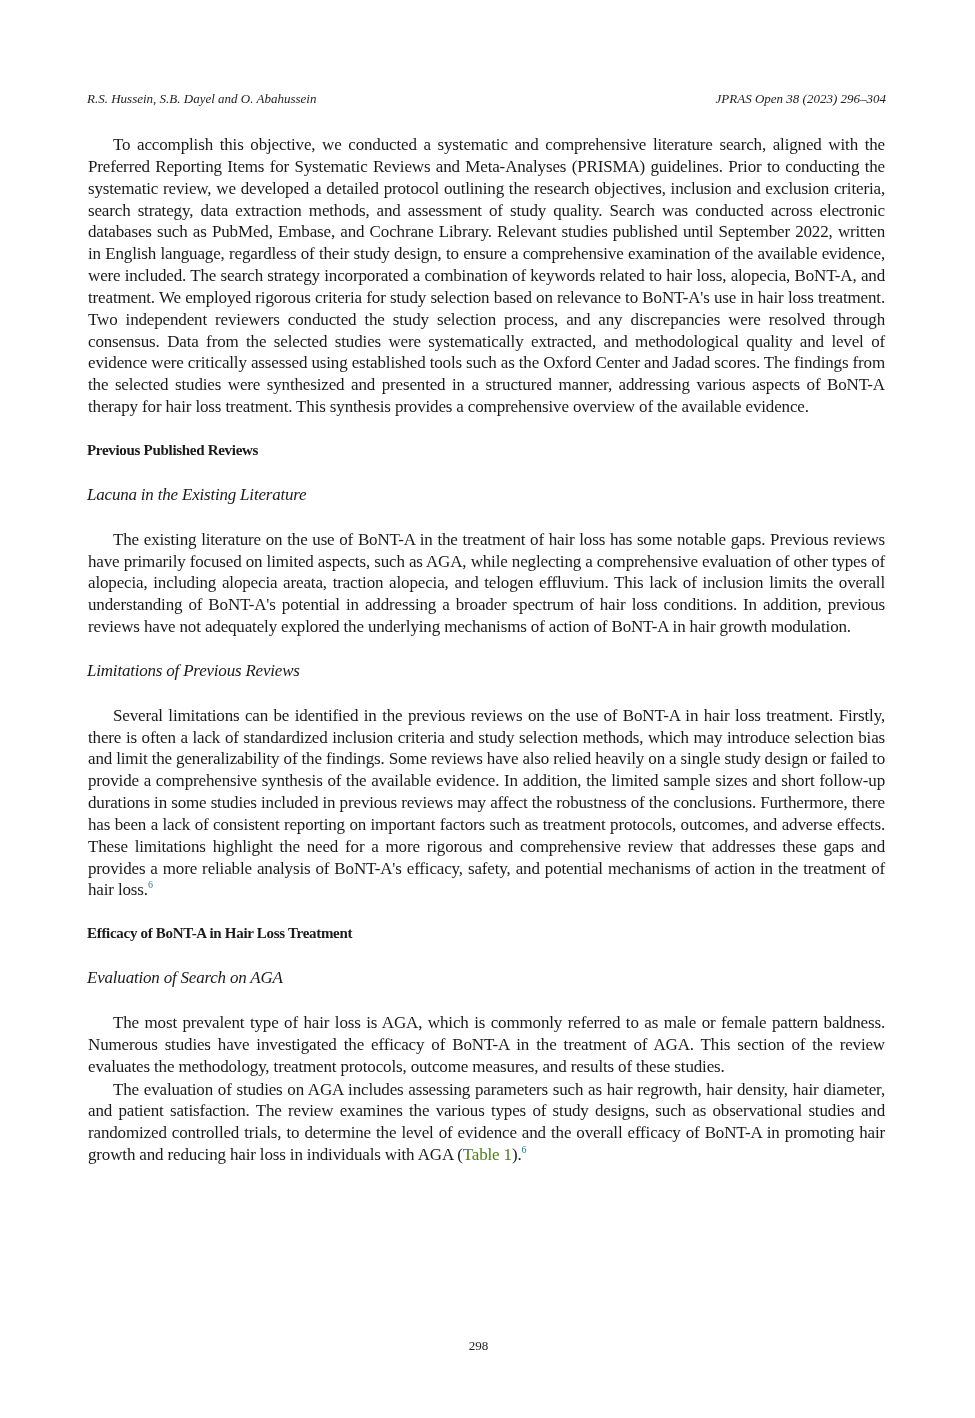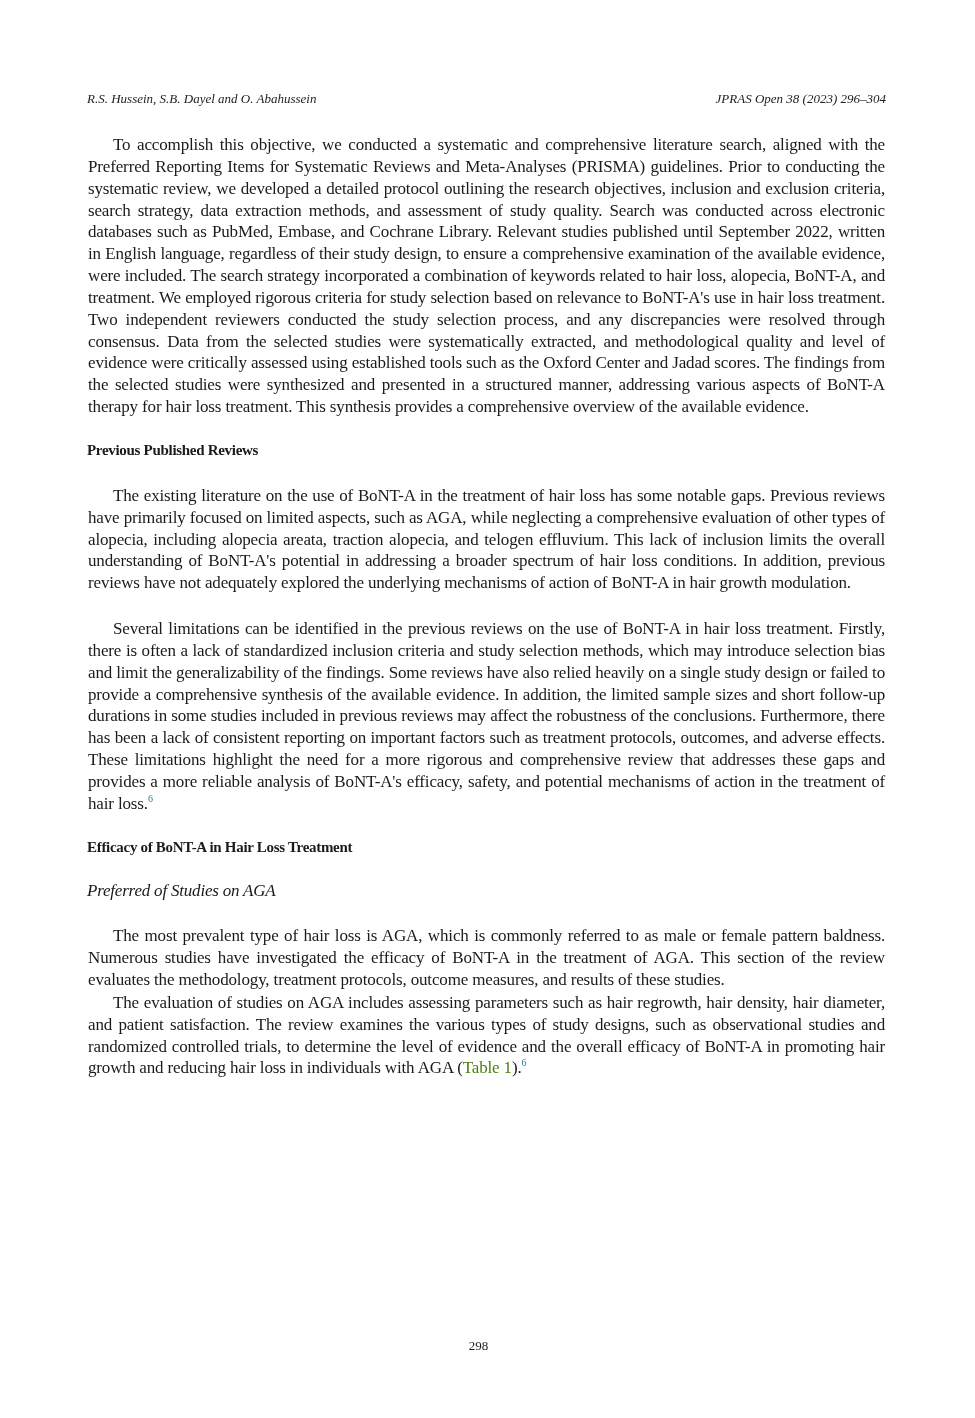--- a/index.html
+++ b/index.html
@@ -95,33 +95,35 @@
     <span>R.S. Hussein, S.B. Dayel and O. Abahussein</span>
     <span>JPRAS Open 38 (2023) 296–304</span>
   </div>
 
   <div class="body-text">
 
     <p class="para">To accomplish this objective, we conducted a systematic and comprehensive literature search, aligned with the Preferred Reporting Items for Systematic Reviews and Meta-Analyses (PRISMA) guidelines. Prior to conducting the systematic review, we developed a detailed protocol outlining the research objectives, inclusion and exclusion criteria, search strategy, data extraction methods, and assessment of study quality. Search was conducted across electronic databases such as PubMed, Embase, and Cochrane Library. Relevant studies published until September 2022, written in English language, regardless of their study design, to ensure a comprehensive examination of the available evidence, were included. The search strategy incorporated a combination of keywords related to hair loss, alopecia, BoNT-A, and treatment. We employed rigorous criteria for study selection based on relevance to BoNT-A's use in hair loss treatment. Two independent reviewers conducted the study selection process, and any discrepancies were resolved through consensus. Data from the selected studies were systematically extracted, and methodological quality and level of evidence were critically assessed using established tools such as the Oxford Center and Jadad scores. The findings from the selected studies were synthesized and presented in a structured manner, addressing various aspects of BoNT-A therapy for hair loss treatment. This synthesis provides a comprehensive overview of the available evidence.</p>
 
     <h2 class="section">Previous Published Reviews</h2>
 
+    <h3 class="subsection">Lacuna in the Existing Literature</h3>
 
     <div class="spacer"></div>
 
     <p class="para">The existing literature on the use of BoNT-A in the treatment of hair loss has some notable gaps. Previous reviews have primarily focused on limited aspects, such as AGA, while neglecting a comprehensive evaluation of other types of alopecia, including alopecia areata, traction alopecia, and telogen effluvium. This lack of inclusion limits the overall understanding of BoNT-A's potential in addressing a broader spectrum of hair loss conditions. In addition, previous reviews have not adequately explored the underlying mechanisms of action of BoNT-A in hair growth modulation.</p>
 
+    <h3 class="subsection">Limitations of Previous Reviews</h3>
 
     <div class="spacer"></div>
 
     <p class="para"><span>Several limitations can be identified in the previous reviews on the use of BoNT-A in hair loss treatment. Firstly, there is often a lack of standardized inclusion criteria and study selection methods, which may introduce selection bias and limit the generalizability of the findings. Some reviews have also relied heavily on a single study design or failed to provide a comprehensive synthesis of the available evidence. In addition, the limited sample sizes and short follow-up durations in some studies included in previous reviews may affect the robustness of the conclusions. Furthermore, there has been a lack of consistent reporting on important factors such as treatment protocols, outcomes, and adverse effects. These limitations highlight the need for a more rigorous and comprehensive review that addresses these gaps and provides a more reliable analysis of BoNT-A's efficacy, safety, and potential mechanisms of action in the treatment of hair loss.</span><sup class="ref">6</sup></p>
 
     <h2 class="section">Efficacy of BoNT-A in Hair Loss Treatment</h2>
 
-    <h3 class="subsection">Preferred of Studies on AGA</h3>
+    <h3 class="subsection">Evaluation of Search on AGA</h3>
 
     <div class="spacer"></div>
 
     <p class="para">The most prevalent type of hair loss is AGA, which is commonly referred to as male or female pattern baldness. Numerous studies have investigated the efficacy of BoNT-A in the treatment of AGA. This section of the review evaluates the methodology, treatment protocols, outcome measures, and results of these studies.</p>
 
     <p class="para cont"><span>The evaluation of studies on AGA includes assessing parameters such as hair regrowth, hair density, hair diameter, and patient satisfaction. The review examines the various types of study designs, such as observational studies and randomized controlled trials, to determine the level of evidence and the overall efficacy of BoNT-A in promoting hair growth and reducing hair loss in individuals with AGA</span> <span>(</span><a class="xref">Table 1</a><span>).</span><sup class="ref">6</sup></p>
 
   </div>
 </div>
 

